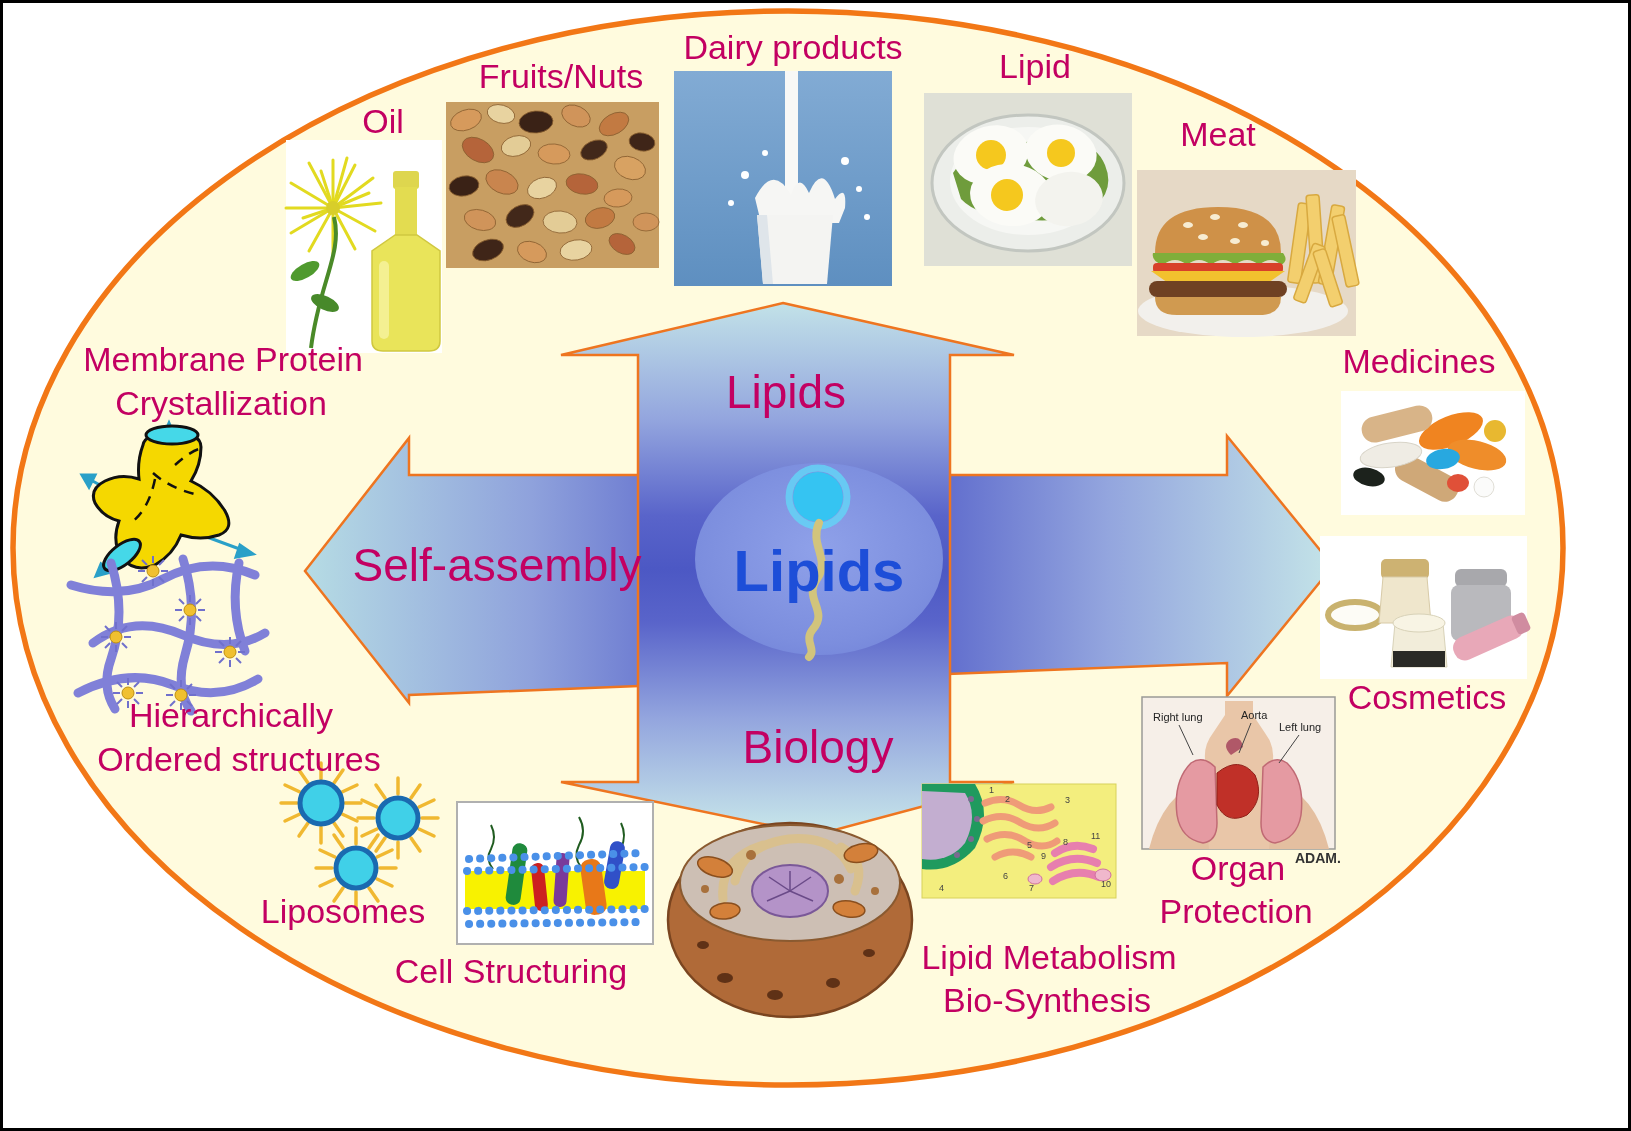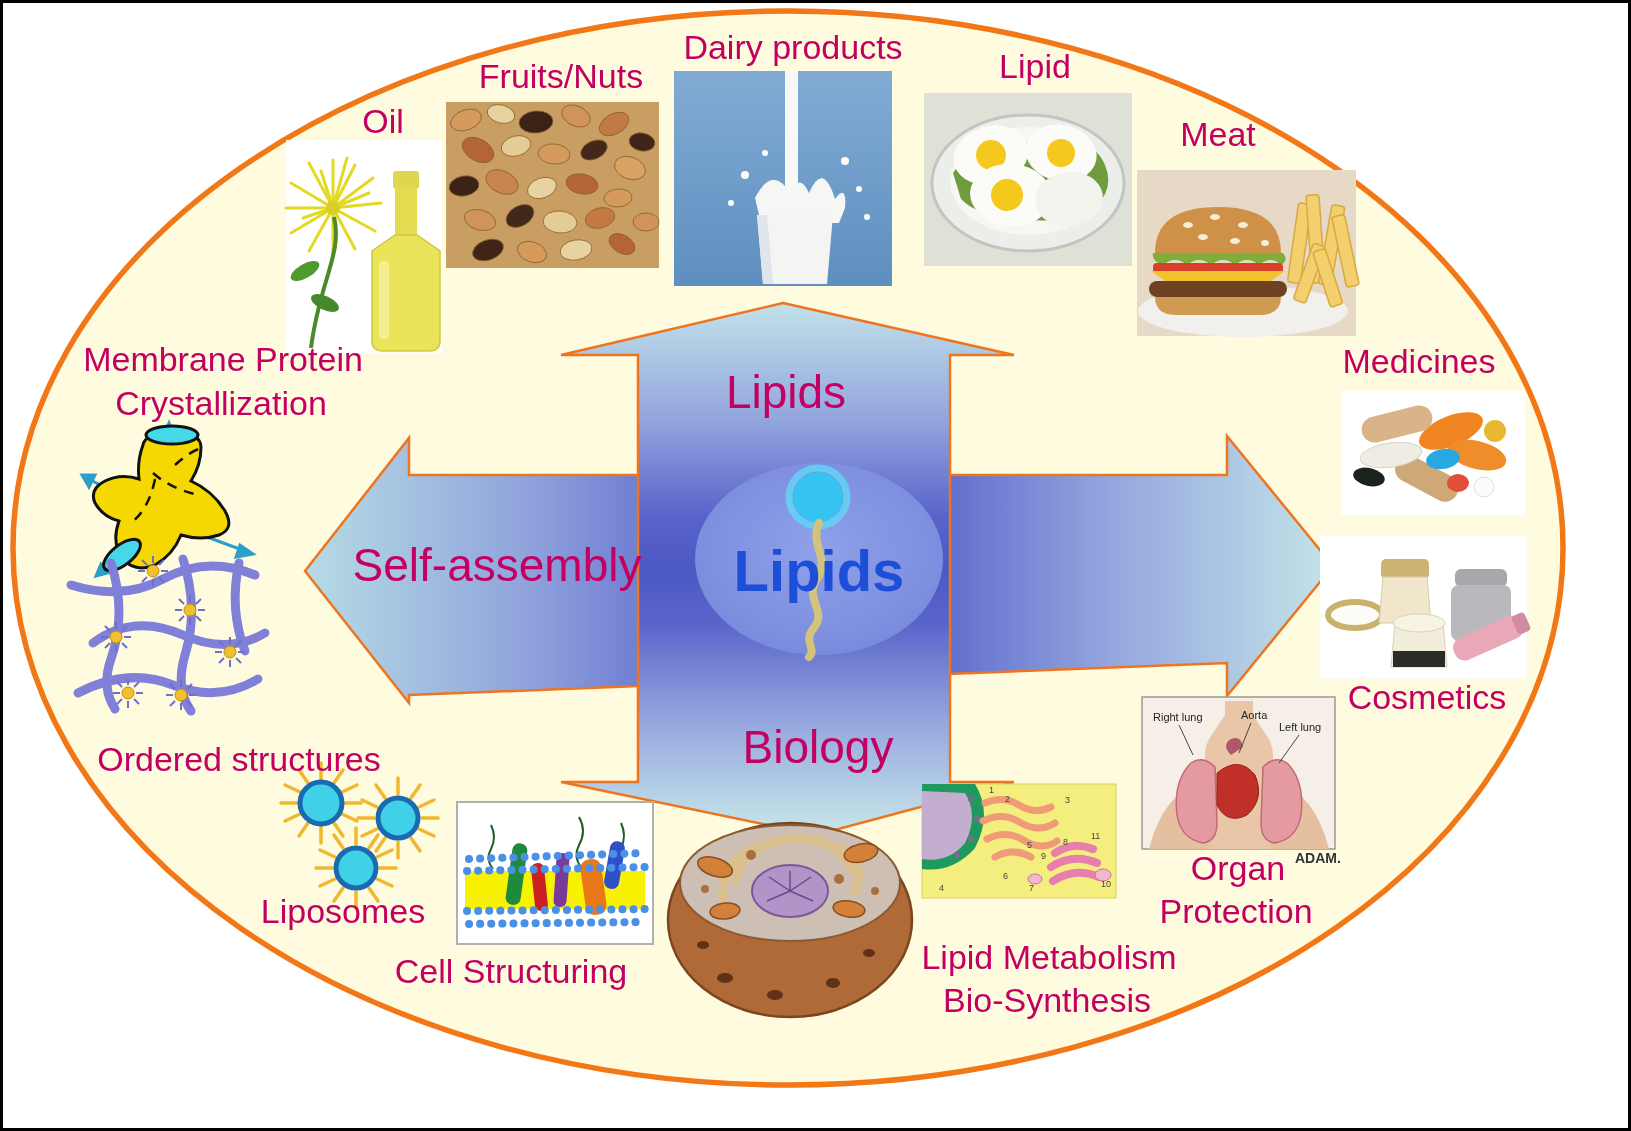--- a/index.html
+++ b/index.html
@@ -494,17 +494,18 @@
 <span class="lbl" style="left:1032px;top:63px">Lipid</span>
 <span class="lbl" style="left:1215px;top:131px">Meat</span>
 <span class="lbl" style="left:1416px;top:358px">Medicines</span>
 <span class="lbl" style="left:1424px;top:694px">Cosmetics</span>
 <span class="lbl" style="left:1235px;top:865px">Organ</span>
 <span class="lbl" style="left:1233px;top:908px">Protection</span>
 <span class="lbl" style="left:1046px;top:954px">Lipid Metabolism</span>
 <span class="lbl" style="left:1044px;top:997px">Bio-Synthesis</span>
 <span class="lbl" style="left:508px;top:968px">Cell Structuring</span>
 <span class="lbl" style="left:340px;top:908px">Liposomes</span>
+<span class="lbl" style="left:228px;top:712px">Hierarchically</span>
 <span class="lbl" style="left:236px;top:756px">Ordered structures</span>
 <span class="lbl" style="left:220px;top:356px">Membrane Protein</span>
 <span class="lbl" style="left:218px;top:400px">Crystallization</span>
 
 </div>
 
 </body></html>

